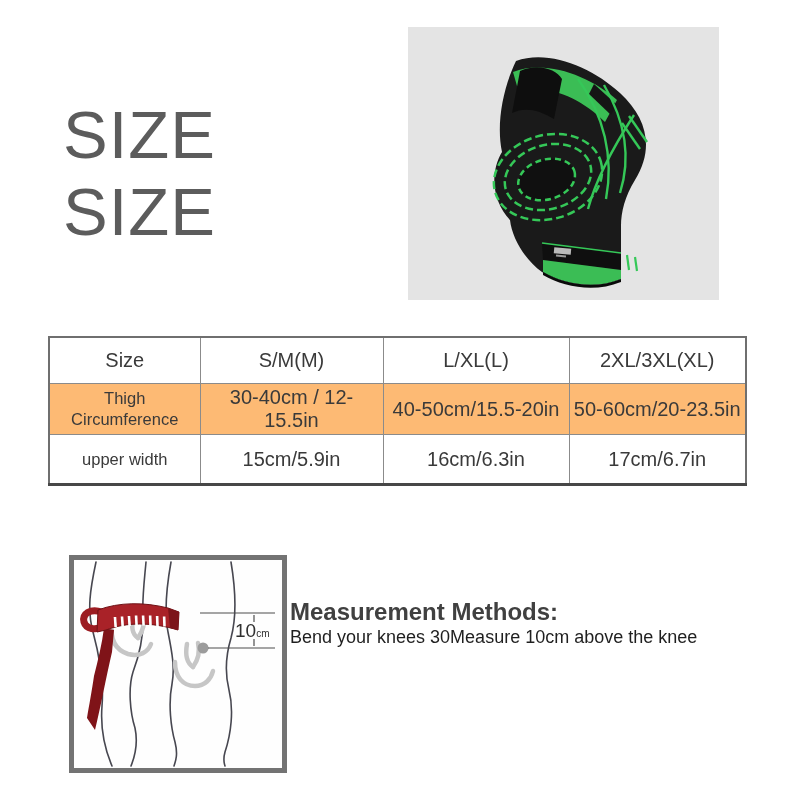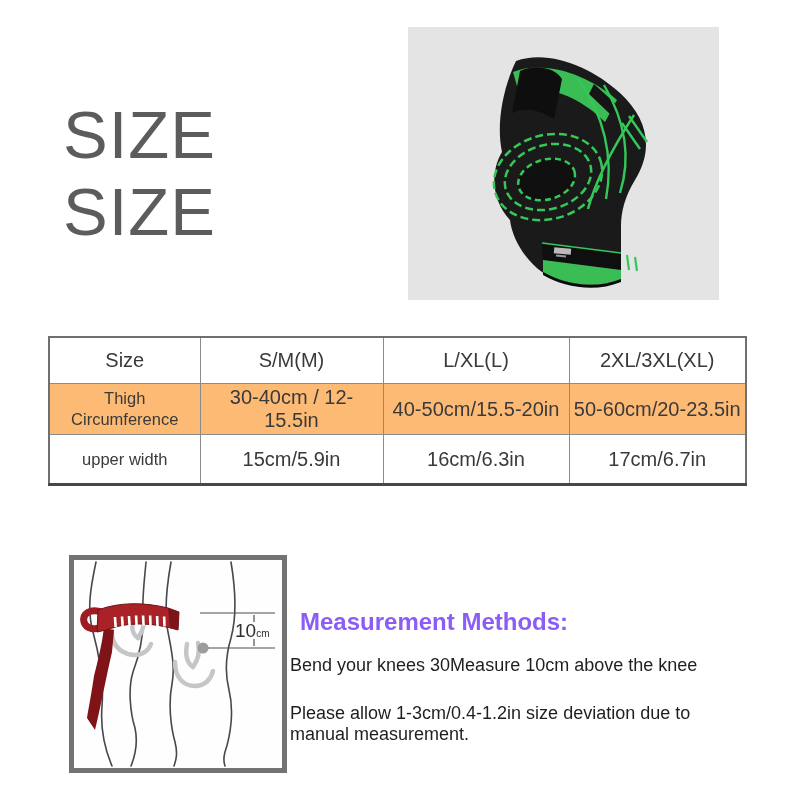--- a/index.html
+++ b/index.html
@@ -36,23 +36,23 @@
   table.size-table tbody tr{height:50px;}
   
   .diagram{
     position:absolute;left:56px;top:542px;width:208px;height:208px;margin:13px;
     background:#fefefe;border:5px solid #737373;box-sizing:content-box;
   }
   .diagram svg{display:block;width:208px;height:208px;}
   
   .methods{position:absolute;left:290px;top:597px;width:470px;}
   .methods h2{
-    margin:10px;font-size:24px;line-height:29px;color:#8b5cf6;font-weight:700;letter-spacing:0;
+    margin:0;font-size:24px;line-height:29px;color:#404040;font-weight:700;letter-spacing:0;
   }
-  .methods .m-line{margin-top:19px;font-size:18px;line-height:21px;color:#1f1f1f;}
+  .methods .m-line{margin-top:1px;font-size:18px;line-height:21px;color:#1f1f1f;}
   .methods .m-para{margin-top:27px;font-size:18px;line-height:21px;color:#1f1f1f;}
 </style>
 </head>
 <body>
 
 <div class="page">
 
   <header class="title">
     <div>SIZE</div>
     <div>SIZE</div>
@@ -172,19 +172,15 @@
         <line x1="180" y1="55" x2="180" y2="62"></line>
         <line x1="180" y1="79" x2="180" y2="86"></line>
       </g>
       <text x="161" y="77" fill="#303030" font-size="19" font-family="Liberation Sans, sans-serif"><tspan>10</tspan><tspan font-size="10">cm</tspan></text>
     </svg>
   </figure>
 
   <section class="methods">
     <h2>Measurement Methods:</h2>
     <div class="m-line">Bend your knees 30Measure 10cm above the knee</div>
-    <div class="m-para">
-      <div>Please allow 1-3cm/0.4-1.2in size deviation due to</div>
-      <div>manual measurement.</div>
-    </div>
   </section>
 
 </div>
 
 </body></html>

